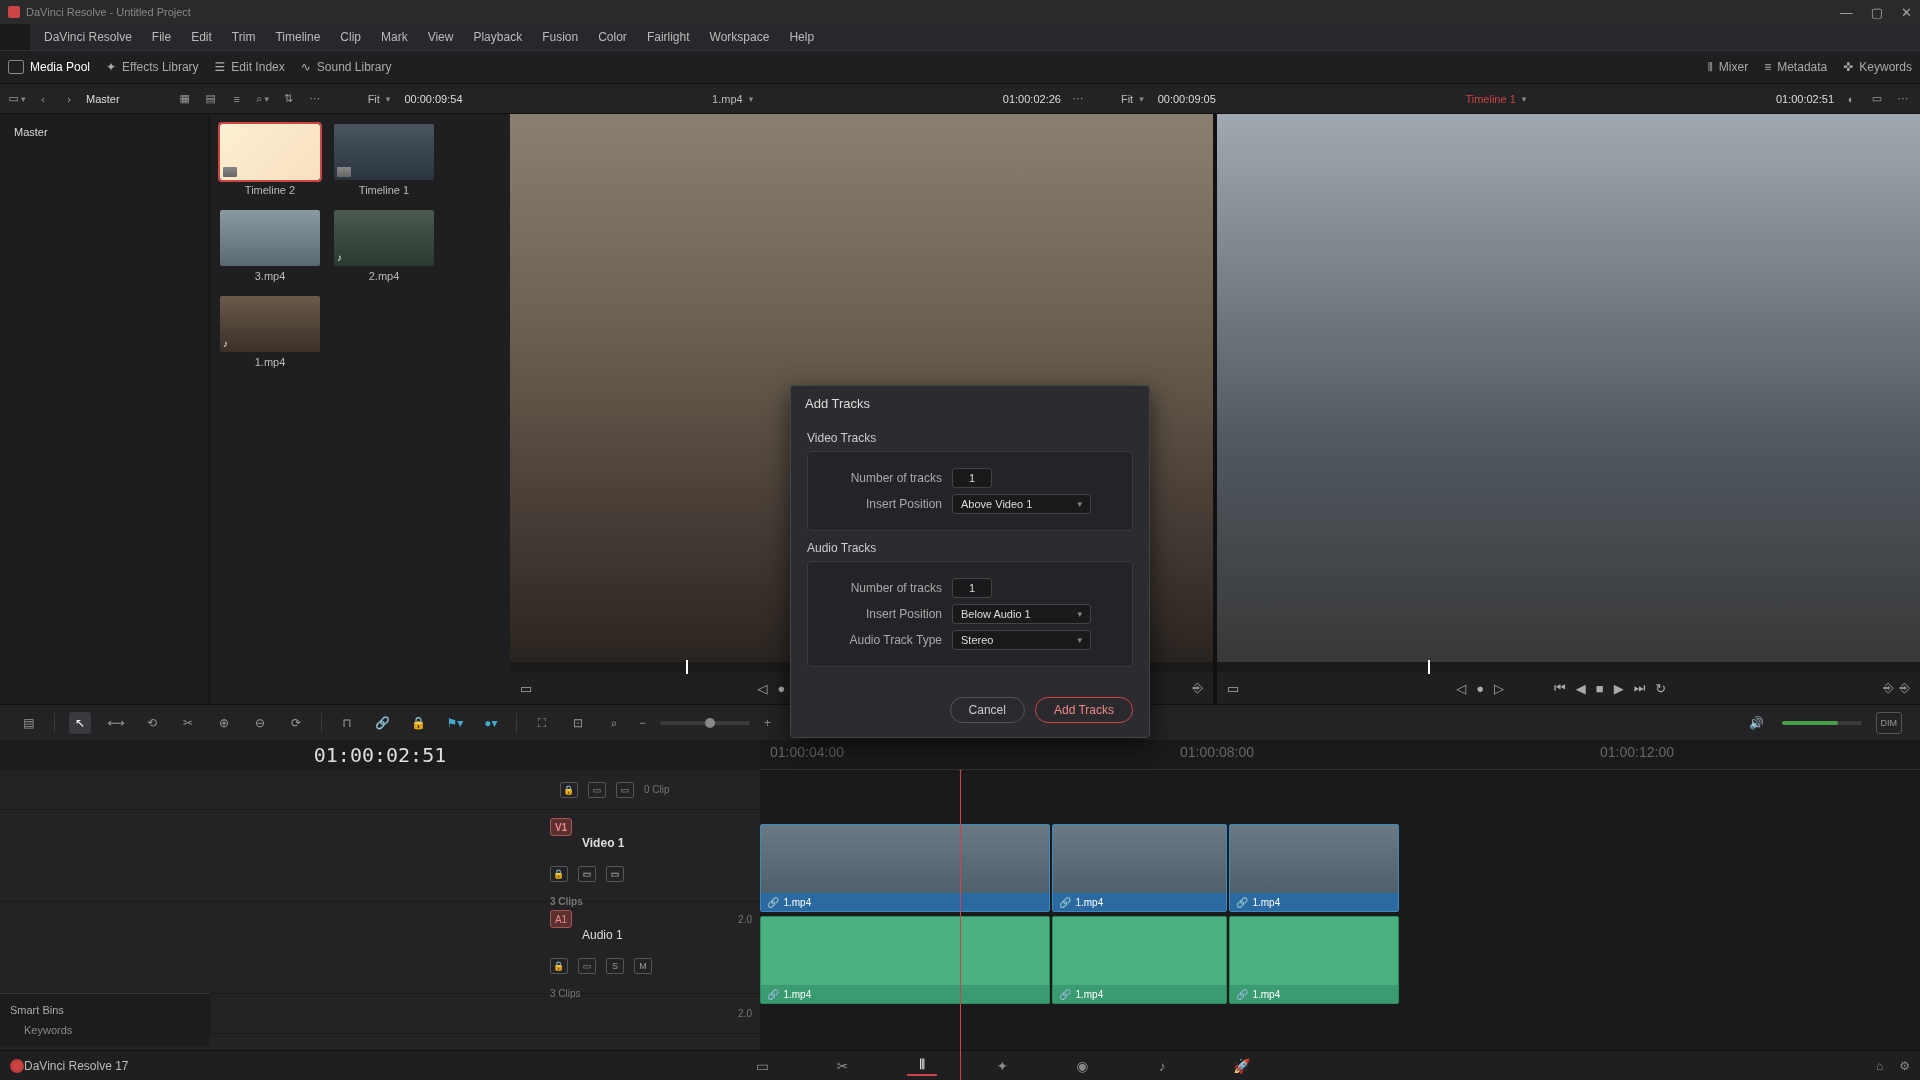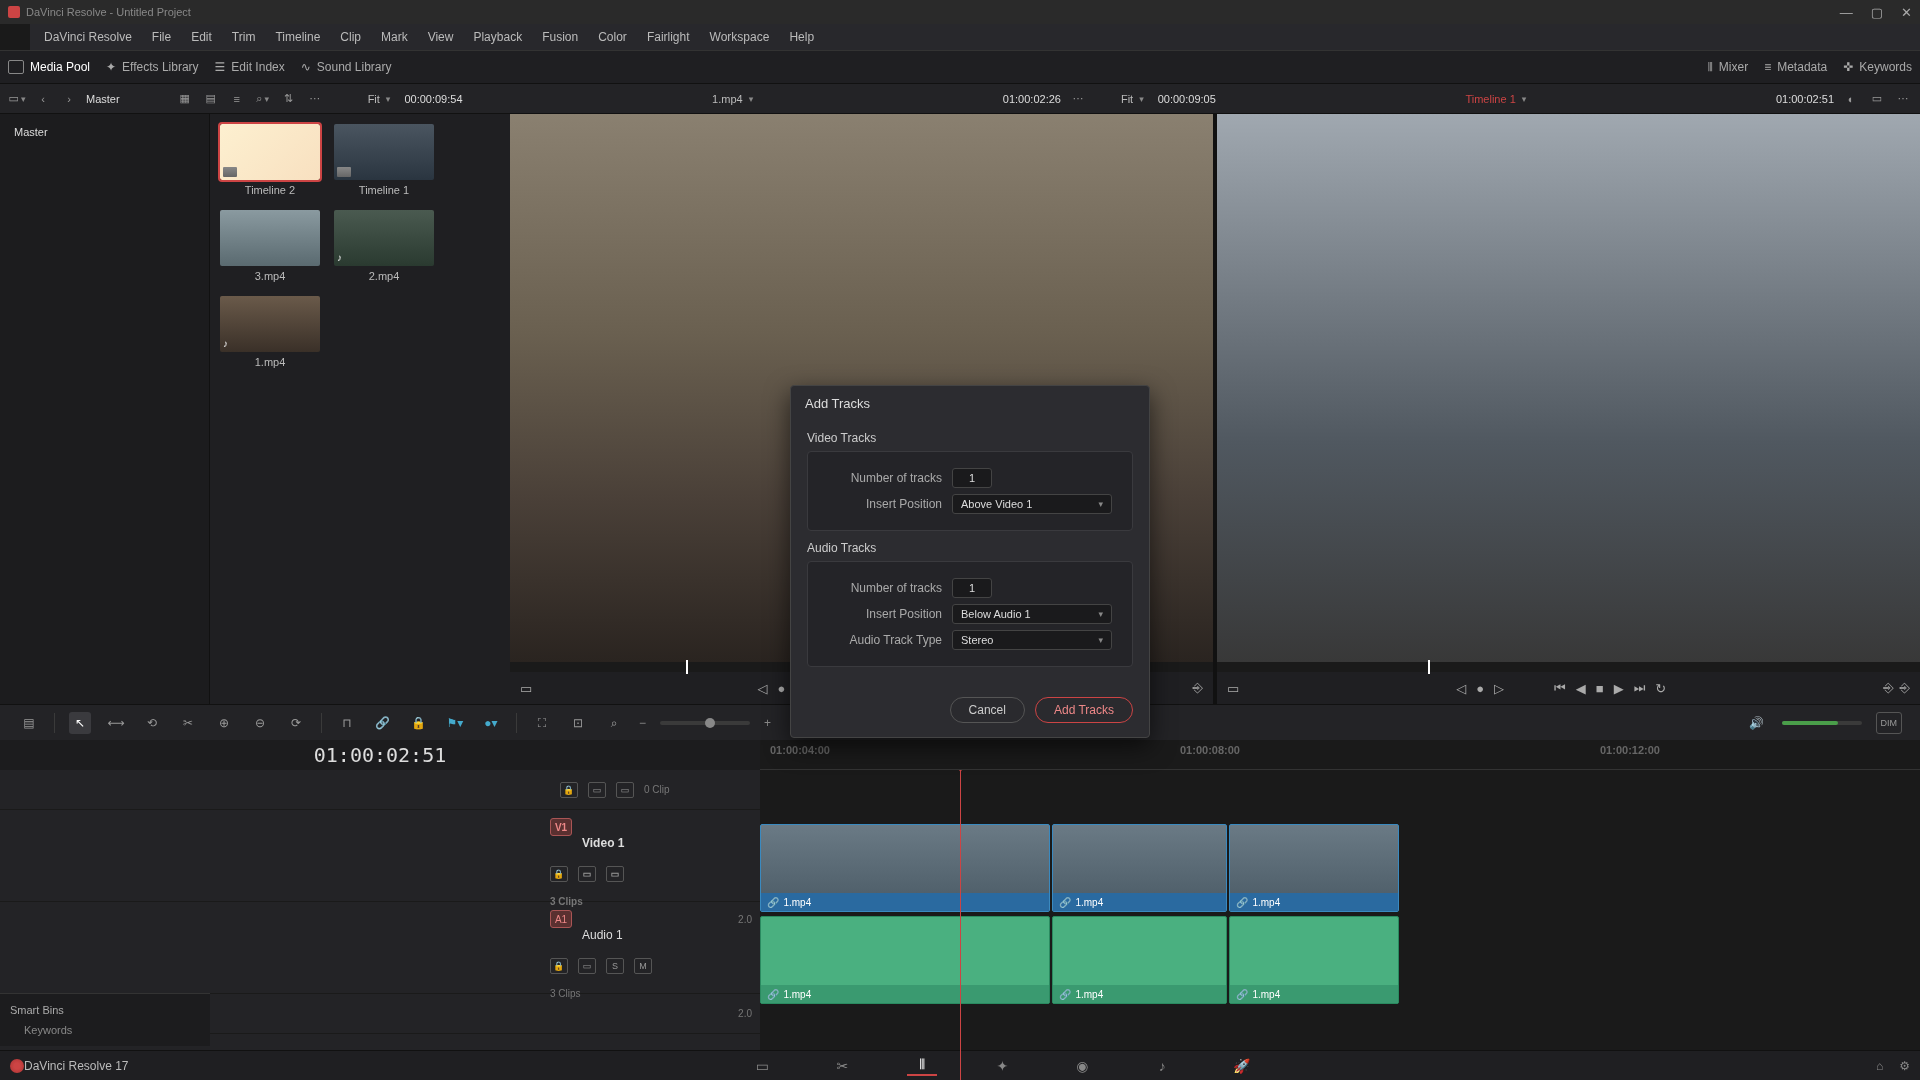--- a/index.html
+++ b/index.html
@@ -72,21 +72,21 @@
 .tl-toolbar .spacer { flex: 1; }
 .tl-toolbar .vol-slider { width: 80px; height: 4px; background: #3a3a3a; border-radius: 2px; position: relative; }
 .tl-toolbar .vol-slider .fill { width: 70%; height: 100%; background: #4a9e4a; border-radius: 2px; }
 .tl-toolbar .zoom-slider { width: 90px; height: 4px; background: #3a3a3a; border-radius: 2px; position: relative; }
 .tl-toolbar .zoom-slider .knob { position: absolute; left: 50%; top: -3px; width: 10px; height: 10px; background: #888; border-radius: 50%; }
 
 
 .timeline { height: 350px; background: #1c1c1e; display: flex; flex-direction: column; }
 .tl-header { height: 30px; display: flex; }
 .tl-header .tc-box { width: 760px; display: flex; align-items: center; justify-content: center; font-size: 20px; color: #ddd; font-family: monospace; }
-.tl-header .ruler { flex: 1; position: relative; background: #1a1a1a; border-bottom: 1px solid #333; font-size: 11px; color: #666; font-weight: bold; }
+.tl-header .ruler { flex: 1; position: relative; background: #1a1a1a; border-bottom: 1px solid #333; font-size: 14px; color: #666; }
 .tl-header .ruler .tick { position: absolute; top: 4px; }
 .tl-tracks { flex: 1; display: flex; overflow: hidden; }
 .tl-track-headers { width: 760px; background: #232326; }
 .tl-track-row { display: flex; align-items: center; height: 52px; border-bottom: 1px solid #1a1a1a; padding: 0 8px; gap: 10px; }
 .tl-track-row.compact { height: 40px; }
 .tl-track-row.tall { height: 92px; flex-direction: column; align-items: flex-start; justify-content: center; padding: 6px 8px; }
 .tl-track-row .sub { display: flex; align-items: center; gap: 10px; }
 .track-badge { width: 22px; height: 18px; background: #3a3a3e; border-radius: 3px; display: flex; align-items: center; justify-content: center; font-size: 10px; color: #ccc; }
 .track-badge.v { background: #5a3030; color: #e88; border: 1px solid #a55; }
 .track-badge.a { background: #5a3030; color: #e88; border: 1px solid #a55; }
@@ -118,21 +118,21 @@
 .dialog-overlay { position: absolute; inset: 0; z-index: 100; pointer-events: none; }
 .dialog { position: absolute; left: 790px; top: 385px; width: 360px; background: #2c2c30; border: 1px solid #444; border-radius: 4px; box-shadow: 0 8px 24px rgba(0,0,0,0.6); pointer-events: auto; }
 .dialog-title { padding: 10px 14px; font-size: 13px; color: #ddd; font-weight: 500; }
 .dialog-body { padding: 4px 16px 12px; }
 .dialog-section-title { font-size: 12px; color: #ccc; margin: 6px 0; }
 .dialog-section { background: #242428; border: 1px solid #3a3a3e; border-radius: 4px; padding: 10px 14px; margin-bottom: 10px; }
 .dialog-row { display: flex; align-items: center; gap: 10px; margin: 6px 0; }
 .dialog-row .lbl { width: 120px; text-align: right; font-size: 12px; color: #aaa; }
 .dialog-row .val { flex: 1; }
 .dialog-input { width: 40px; background: #1a1a1c; border: 1px solid #444; border-radius: 3px; padding: 3px 6px; color: #ddd; font-size: 11px; text-align: center; }
-.dialog-select { width: 160px; background: #1a1a1c; border: 1px solid #444; border-radius: 3px; padding: 3px 8px; color: #ddd; font-size: 11px; display: flex; justify-content: space-between; align-items: center; cursor: pointer; }
+.dialog-select { width: 139px; background: #1a1a1c; border: 1px solid #444; border-radius: 3px; padding: 3px 8px; color: #ddd; font-size: 11px; display: flex; justify-content: space-between; align-items: center; cursor: pointer; }
 .dialog-select::after { content: "▾"; font-size: 9px; color: #888; }
 .dialog-buttons { display: flex; justify-content: flex-end; gap: 10px; padding: 8px 16px 14px; }
 .dlg-btn { padding: 5px 18px; border-radius: 14px; font-size: 12px; cursor: pointer; border: 1px solid #555; background: #2a2a2e; color: #ccc; }
 .dlg-btn.primary { border: 1px solid #c44; color: #e88; }
 
 
 .smart-bins { position: absolute; bottom: 34px; left: 0; width: 210px; background: #1c1c1e; border-top: 1px solid #333; padding: 6px 10px; font-size: 11px; }
 .smart-bins .header { color: #aaa; padding: 4px 0; }
 .smart-bins .item { color: #888; padding: 4px 14px; }
 </style>

